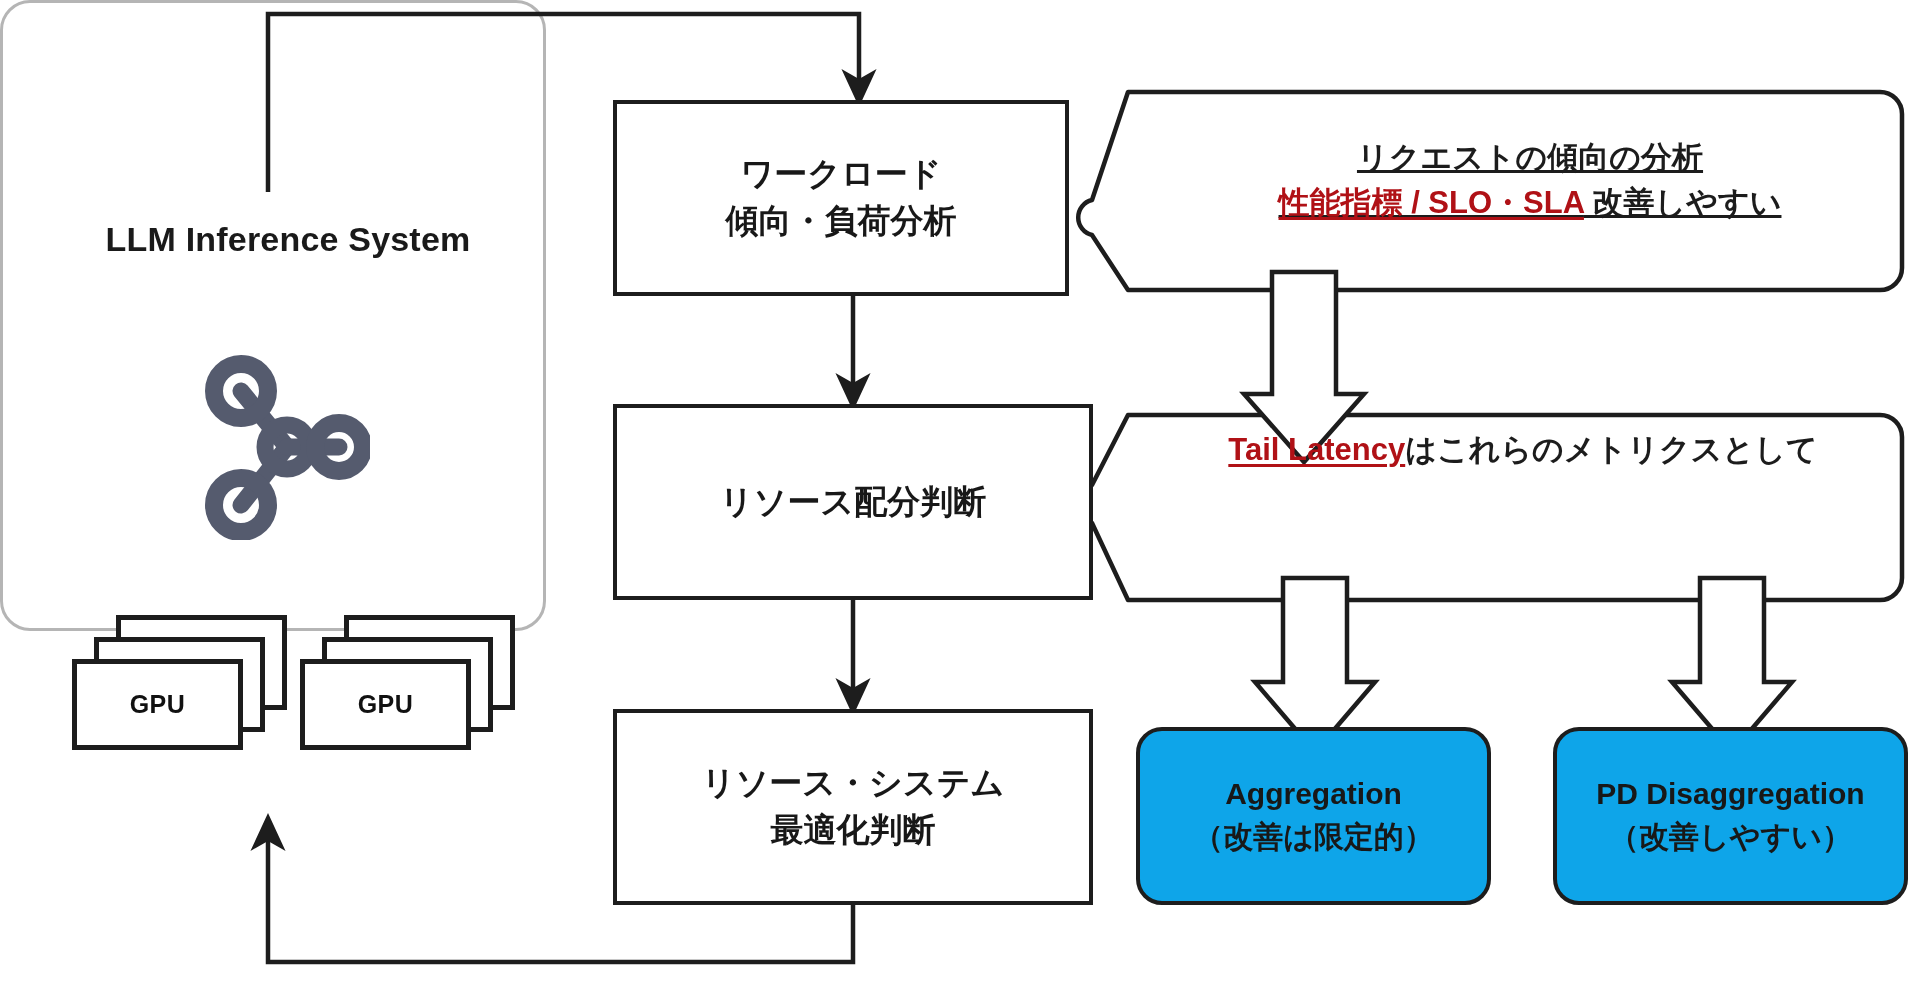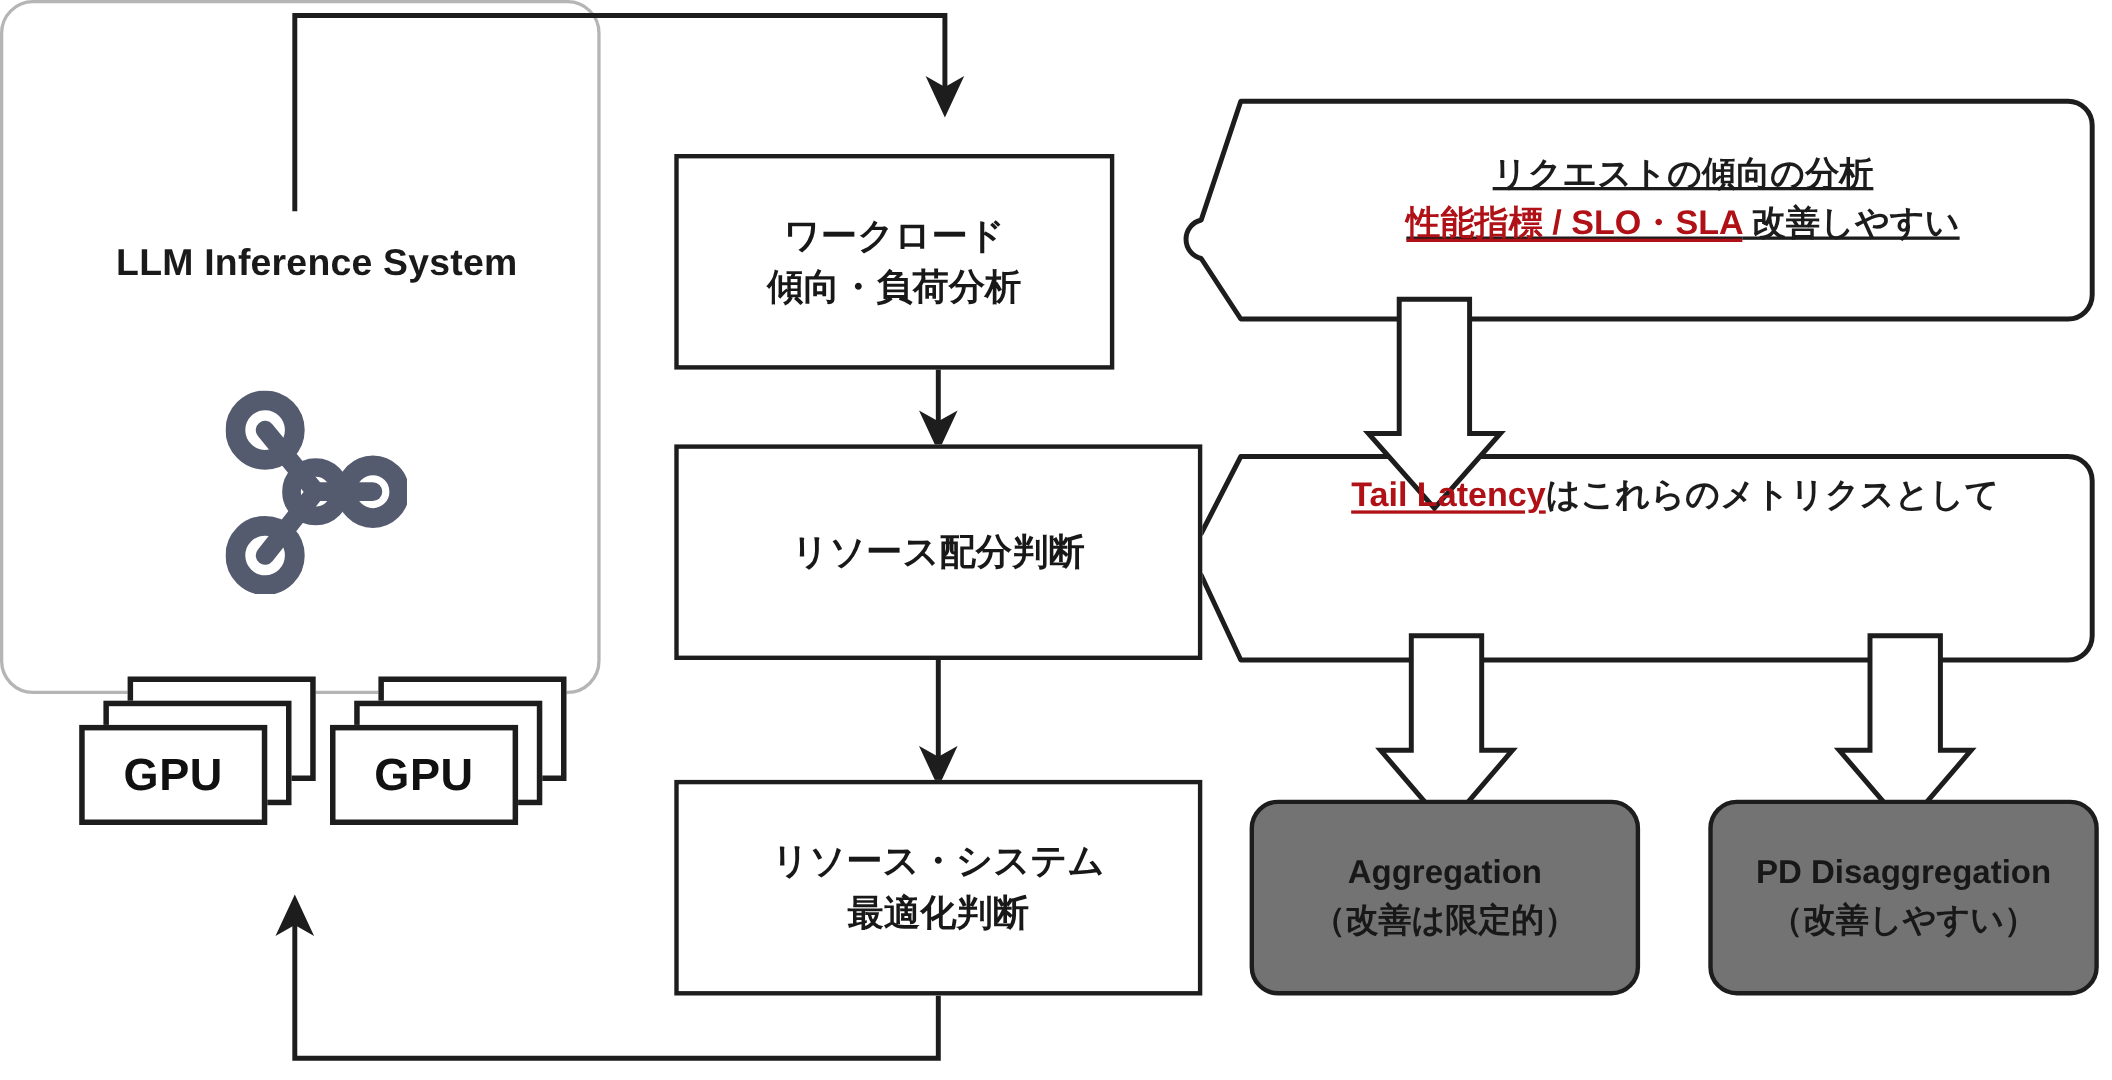--- a/index.html
+++ b/index.html
@@ -39,36 +39,36 @@
   #net-icon{position:absolute;left:205px;top:355px;width:165px;height:185px;}
 
   .gpu-stack{position:absolute;width:215px;height:135px;}
   .gpu-card{
     position:absolute;background:#fff;border:5px solid #1d1d1d;box-sizing:border-box;
   }
   .gpu-card.back  {left:44px;top:0px;  width:171px;height:95px;}
   .gpu-card.mid   {left:22px;top:22px; width:171px;height:95px;}
   .gpu-card.front {left:0px; top:44px; width:171px;height:91px;
                    display:flex;align-items:center;justify-content:center;}
-  .gpu-card.front span{font-size:41px;font-weight:bold;color:#111;letter-spacing:.5px;}
+  .gpu-card.front span{font-size:25px;font-weight:bold;color:#111;letter-spacing:.5px;}
   #gpu-stack-1{left:72px;top:615px;}
   #gpu-stack-2{left:300px;top:615px;}
 
   
   .proc{
     border:4px solid #1d1d1d;background:#fff;
     font-size:33px;font-weight:bold;color:#181818;
   }
-  #proc-workload{left:613px;top:100px;width:400px;height:196px;margin-top:40px;}
+  #proc-workload{left:613px;top:100px;width:456px;height:196px;}
   #proc-alloc   {left:613px;top:404px;width:480px;height:196px;}
   #proc-optimize{left:613px;top:709px;width:480px;height:196px;}
 
   
   .outcome{
-    border:4px solid #1d1d1d;background:#737373;border-radius:26px;
+    border:4px solid #1d1d1d;background:#0ea5e9;border-radius:26px;
     font-size:30px;font-weight:bold;color:#181818;
   }
   #out-agg   {left:1136px;top:727px;width:355px;height:178px;}
   #out-pd    {left:1553px;top:727px;width:355px;height:178px;}
 
   
   .callout-text{
     position:absolute;text-align:center;
     font-size:31px;font-weight:bold;color:#1c1c1c;line-height:1.45;
   }

